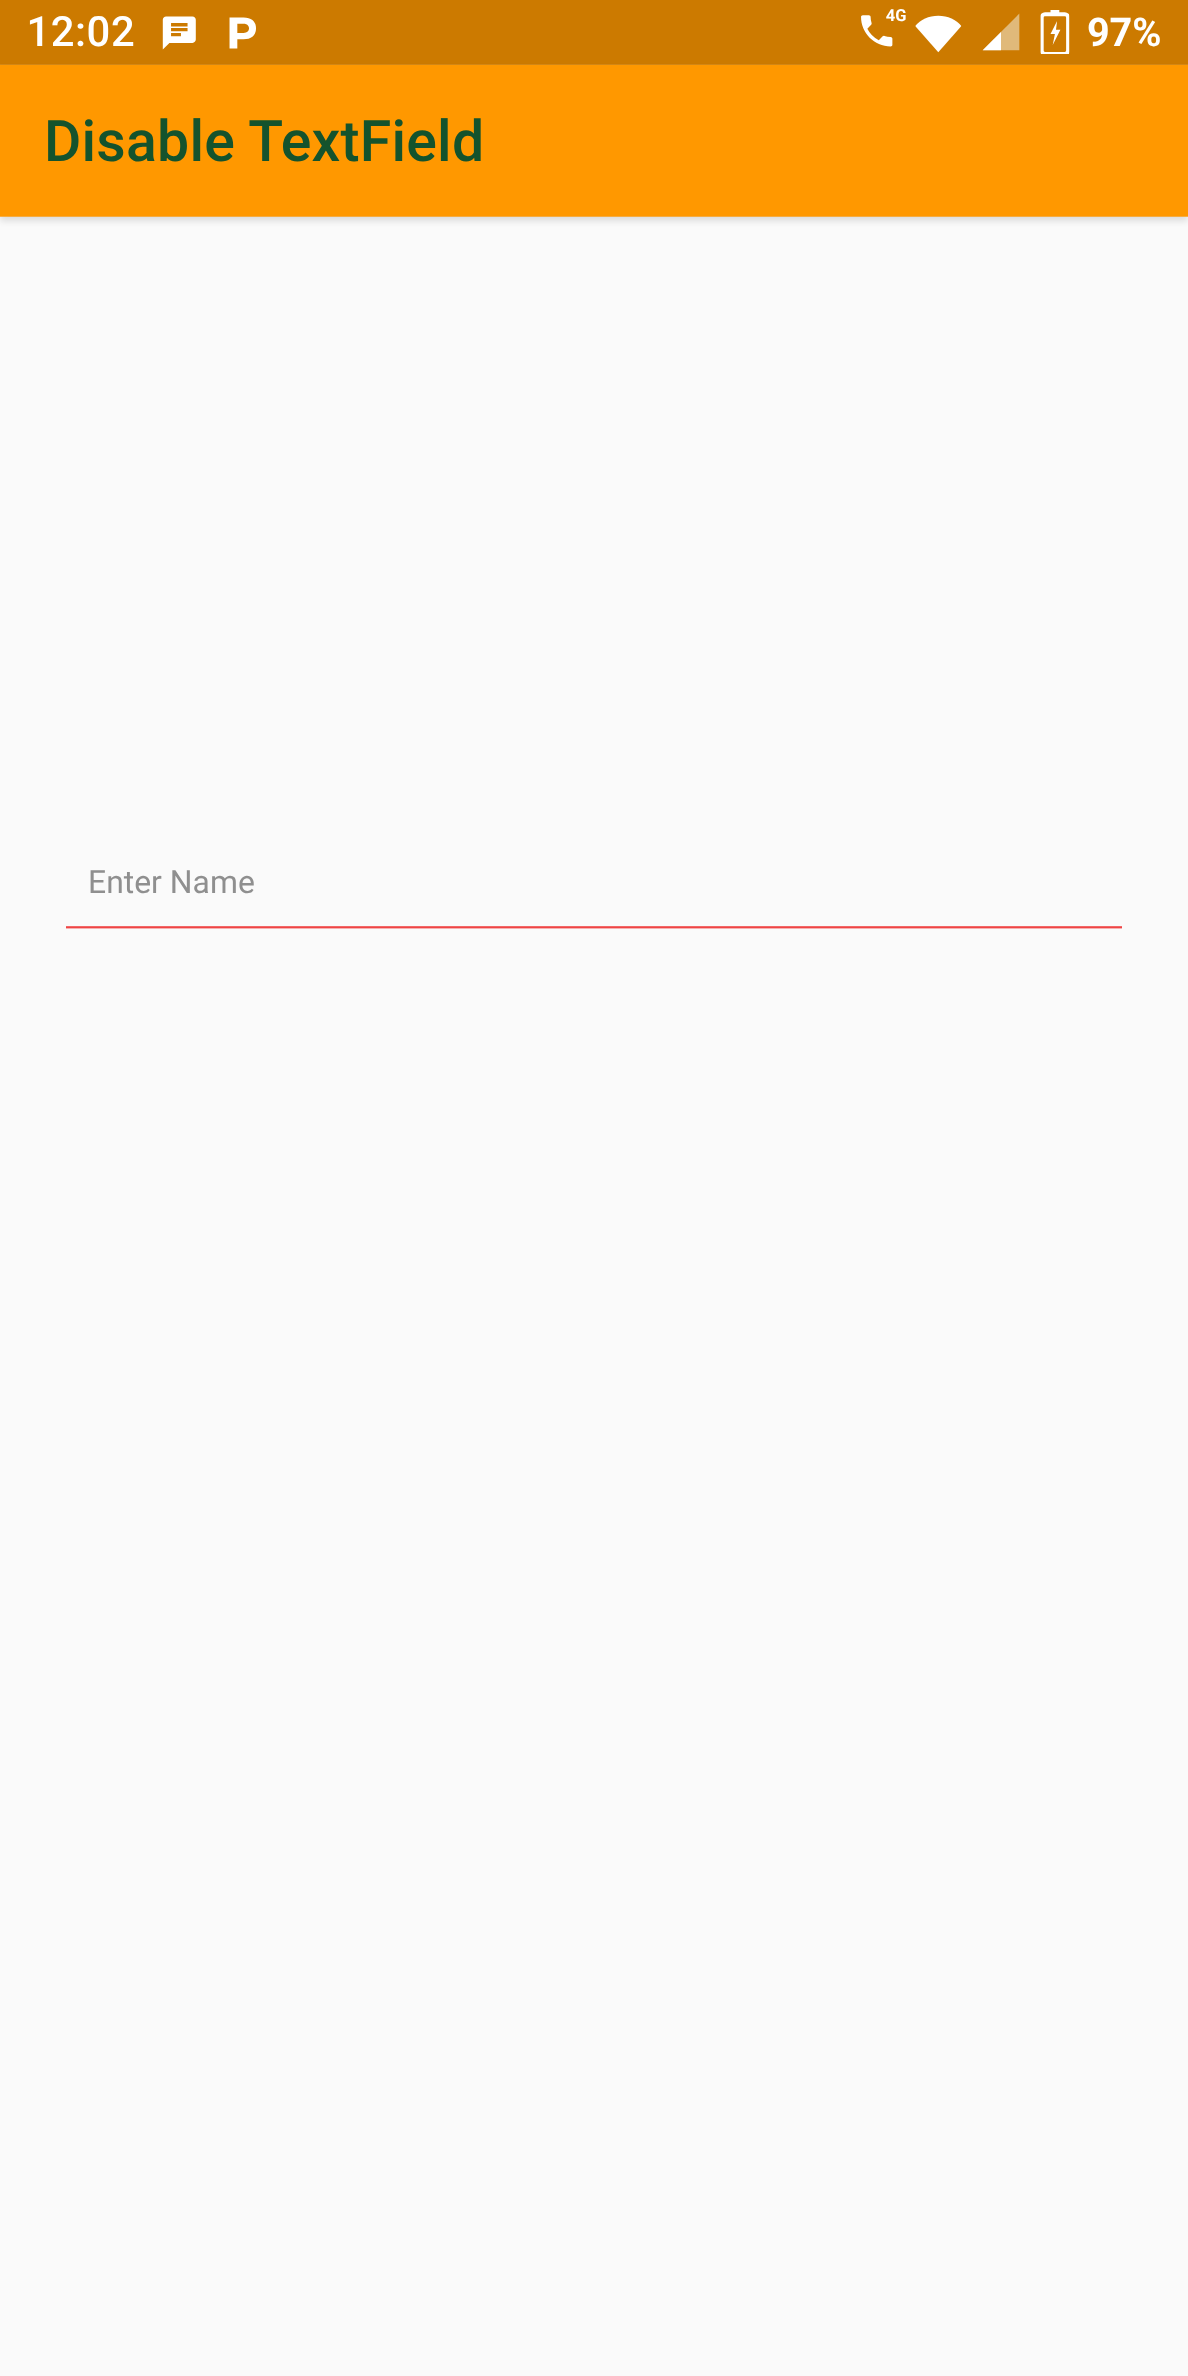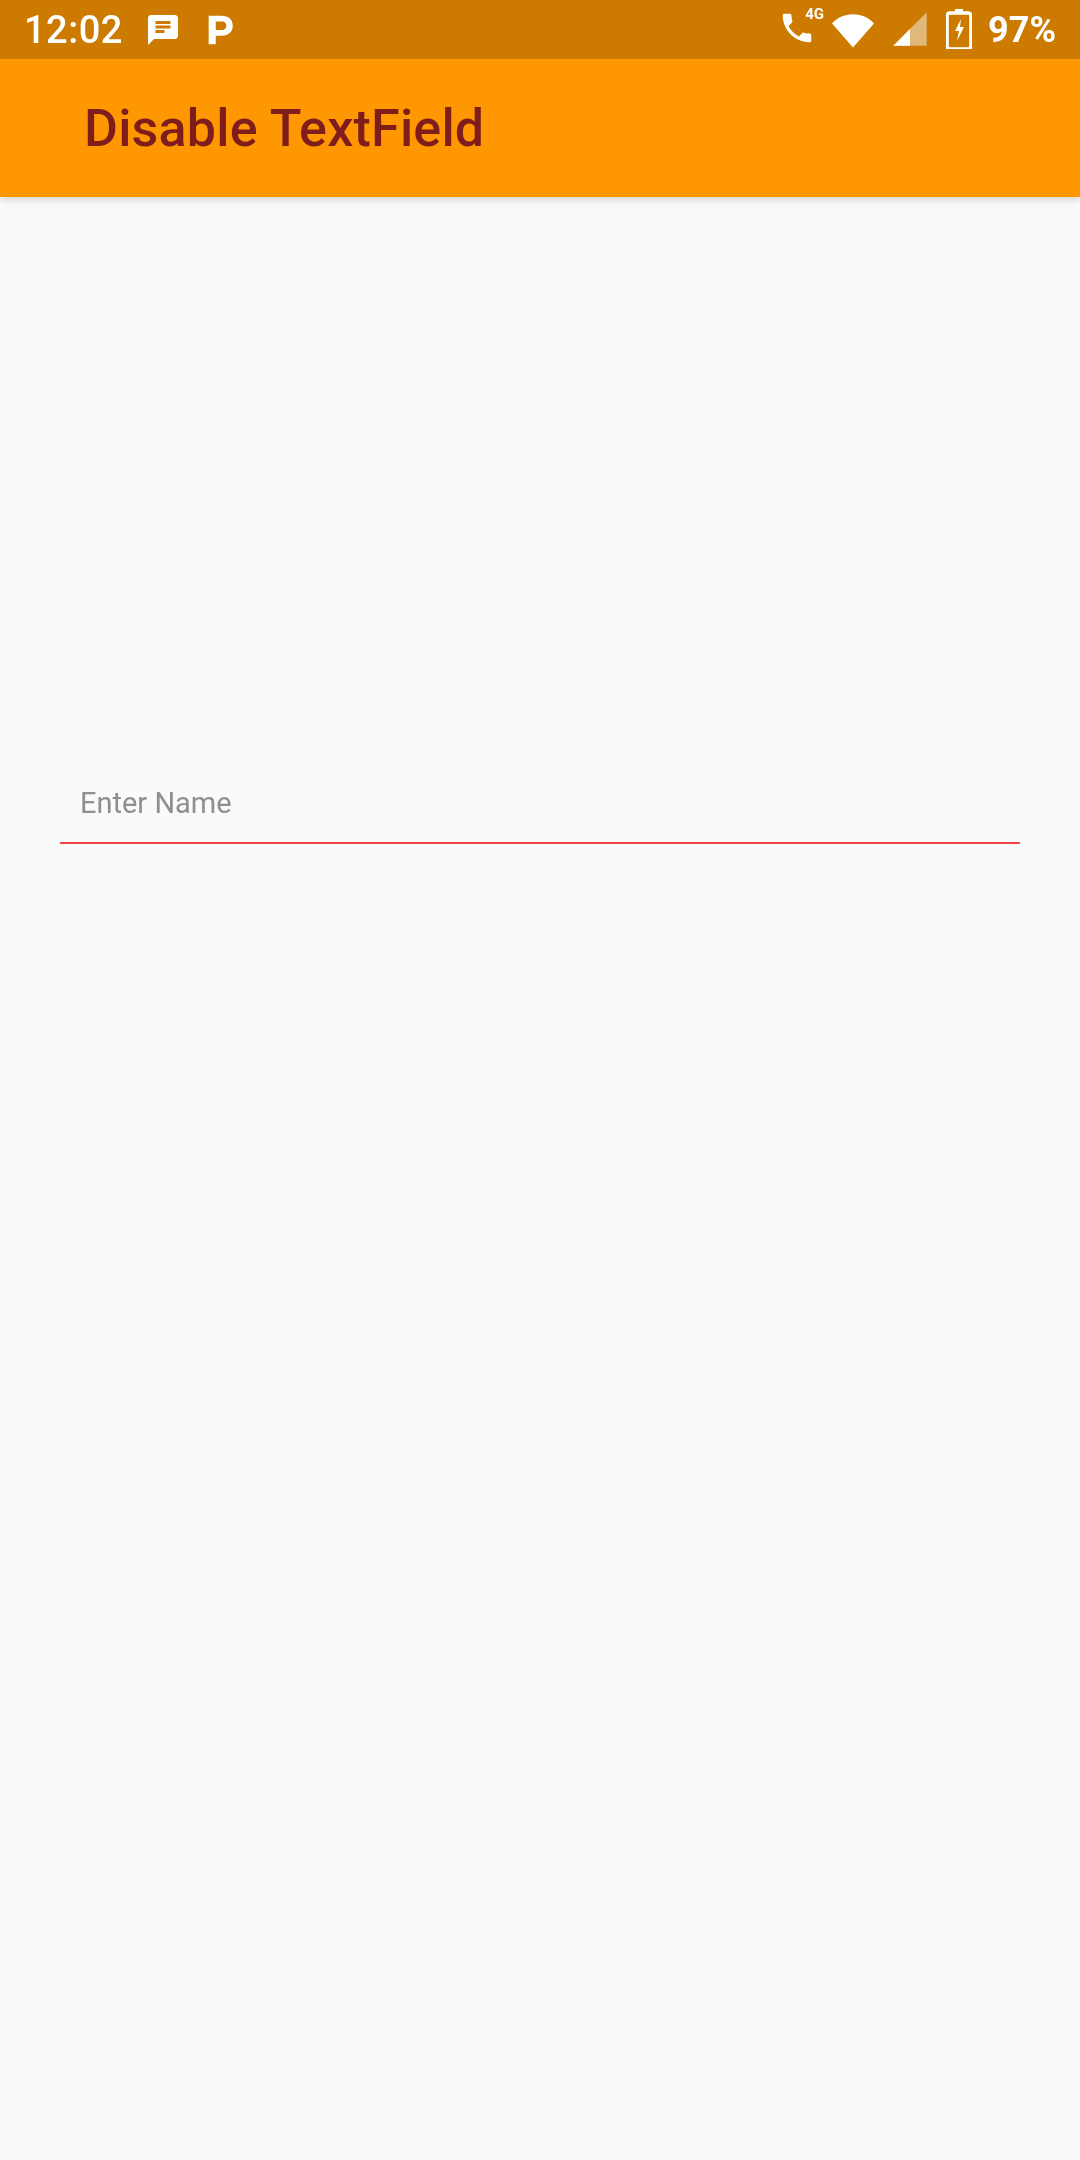--- a/index.html
+++ b/index.html
@@ -48,25 +48,24 @@
     }
     .app-bar {
       height: 138px;
       background: #ff9800;
       display: flex;
       align-items: center;
       padding-left: 40px;
       box-shadow: 0 4px 6px rgba(0,0,0,0.12);
     }
     .app-bar-title {
-      color: #7f1d1d;
+      color: #14532d;
       font-size: 52px;
       font-weight: 500;
       letter-spacing: 0.2px;
-      margin-left: 44px;
     }
     .content {
       position: absolute;
       top: 197px;
       left: 0;
       right: 0;
       bottom: 0;
     }
     .text-field-wrap {
       position: absolute;

